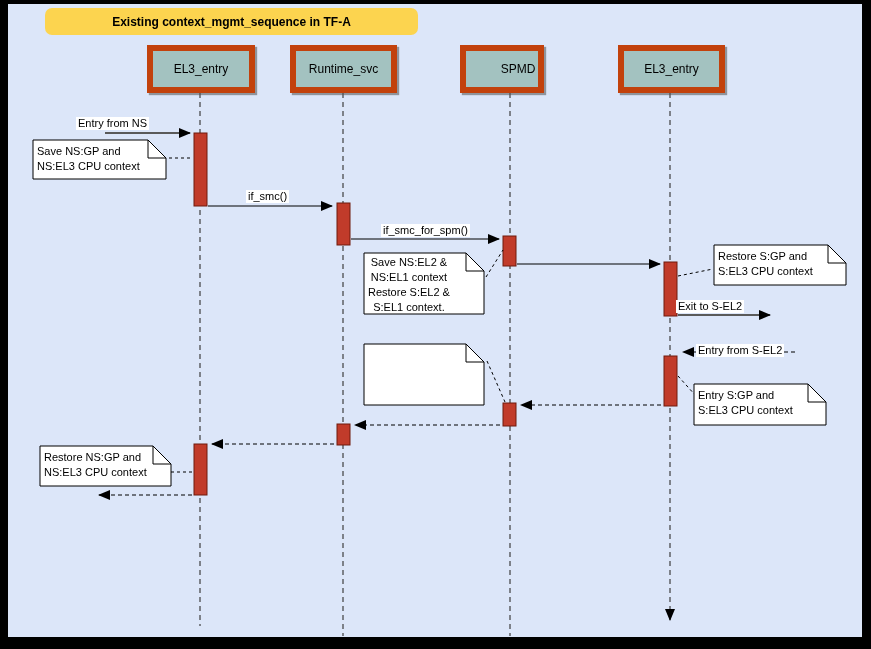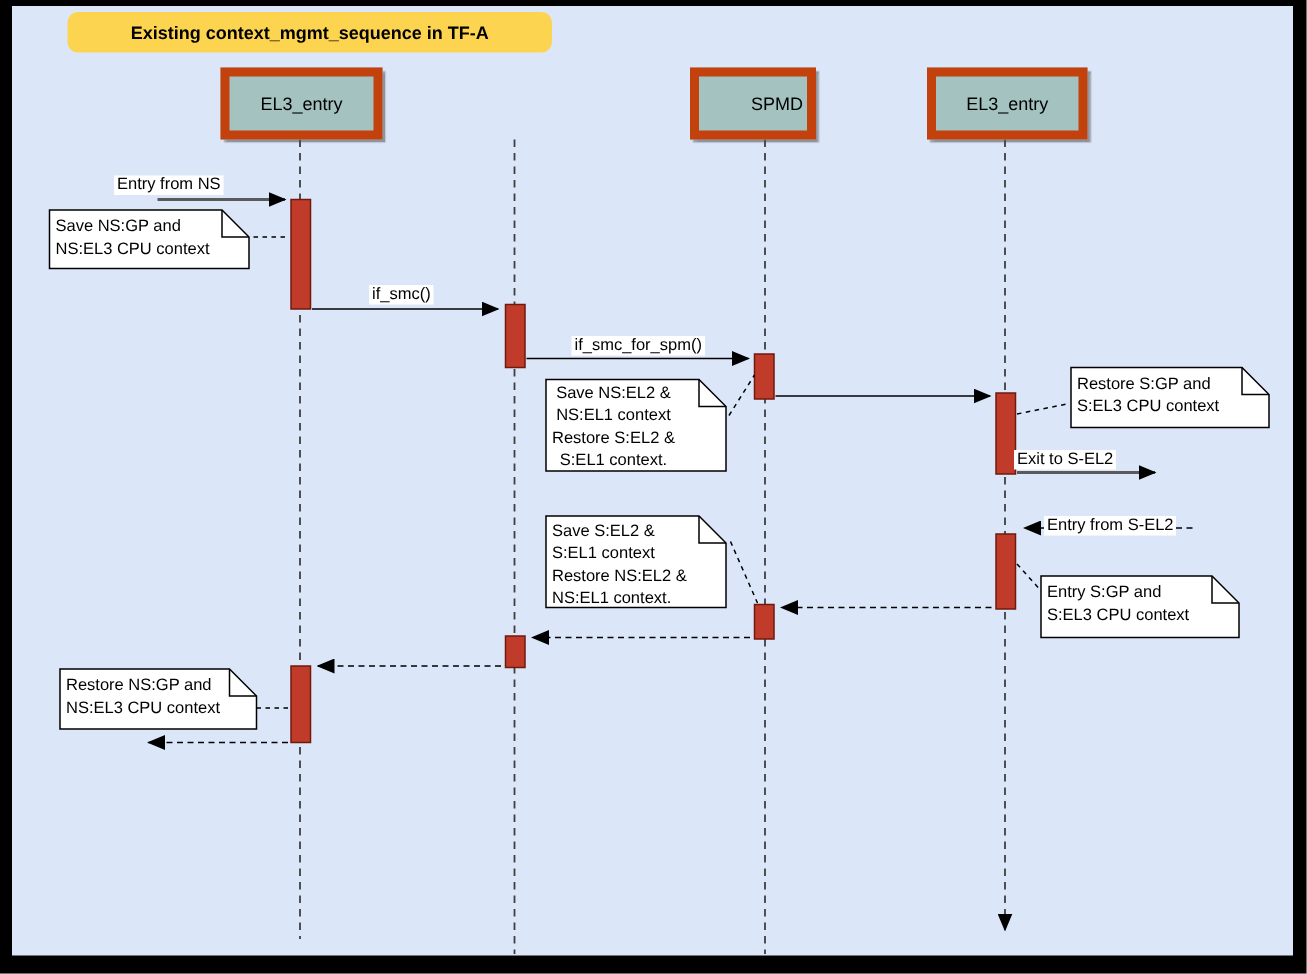--- a/index.html
+++ b/index.html
@@ -11,21 +11,21 @@
     overflow:hidden;
   }
   .stage{position:absolute;left:0;top:0;width:871px;height:649px;}
   .paper{
     position:absolute;left:8px;top:4px;width:854px;height:633px;
     background:var(--background,#dce6f9);
   }
   svg.overlay{position:absolute;left:0;top:0;width:871px;height:649px;}
   .abs{position:absolute;}
   .banner{
-    left:45px;top:8px;width:323px;height:27px;
+    left:45px;top:8px;width:373px;height:27px;
     background:var(--banner,#fcd44f);
     border-radius:7px;
     display:flex;align-items:center;justify-content:center;
     font-size:12px;font-weight:bold;color:#000;
   }
   .llhead{
     top:45px;height:48px;
     background:var(--lifeline-header,#a3c2c0);
     border:6px solid #c2410c;
     box-shadow:2px 2px 1px rgba(80,80,80,0.55);
@@ -112,20 +112,23 @@
       <path d="M40 446 L153 446 L171 464 L171 486 L40 486 Z"></path>
       <path d="M153 446 L153 464 L171 464" fill="none"></path>
     </g>
   </svg>
 
   <div class="abs banner">Existing context_mgmt_sequence in TF-A</div>
 
   <div class="abs llhead" style="left:147px;width:108px;">
     <span>EL3_entry</span>
   </div>
+  <div class="abs llhead" style="left:290px;width:107px;">
+    <span>Runtime_svc</span>
+  </div>
   <div class="abs llhead" style="left:460px;width:84px;padding-left:32px;">
     <span>SPMD</span>
   </div>
   <div class="abs llhead" style="left:618px;width:107px;">
     <span>EL3_entry</span>
   </div>
 
   <div class="abs msg-label" style="left:76px;top:117px;">Entry from NS</div>
   <div class="abs msg-label" style="left:246px;top:190px;">if_smc()</div>
   <div class="abs msg-label" style="left:381px;top:224px;">if_smc_for_spm()</div>
@@ -133,22 +136,18 @@
   <div class="abs msg-label" style="left:696px;top:344px;">Entry from S-EL2</div>
 
   <div class="abs note-text" style="left:37px;top:144px;">Save NS:GP and
 NS:EL3 CPU context</div>
   <div class="abs note-text" style="left:368px;top:255px;text-align:center;">Save NS:EL2 &amp;
 NS:EL1 context
 Restore S:EL2 &amp;
 S:EL1 context.</div>
   <div class="abs note-text" style="left:718px;top:249px;">Restore S:GP and
 S:EL3 CPU context</div>
-  <div class="abs note-text" style="left:368px;top:347px;">Save S:EL2 &amp;
-S:EL1 context
-Restore NS:EL2 &amp;
-NS:EL1 context.</div>
   <div class="abs note-text" style="left:698px;top:388px;">Entry S:GP and
 S:EL3 CPU context</div>
   <div class="abs note-text" style="left:44px;top:450px;">Restore NS:GP and
 NS:EL3 CPU context</div>
 
 </div>
 
 </body></html>

